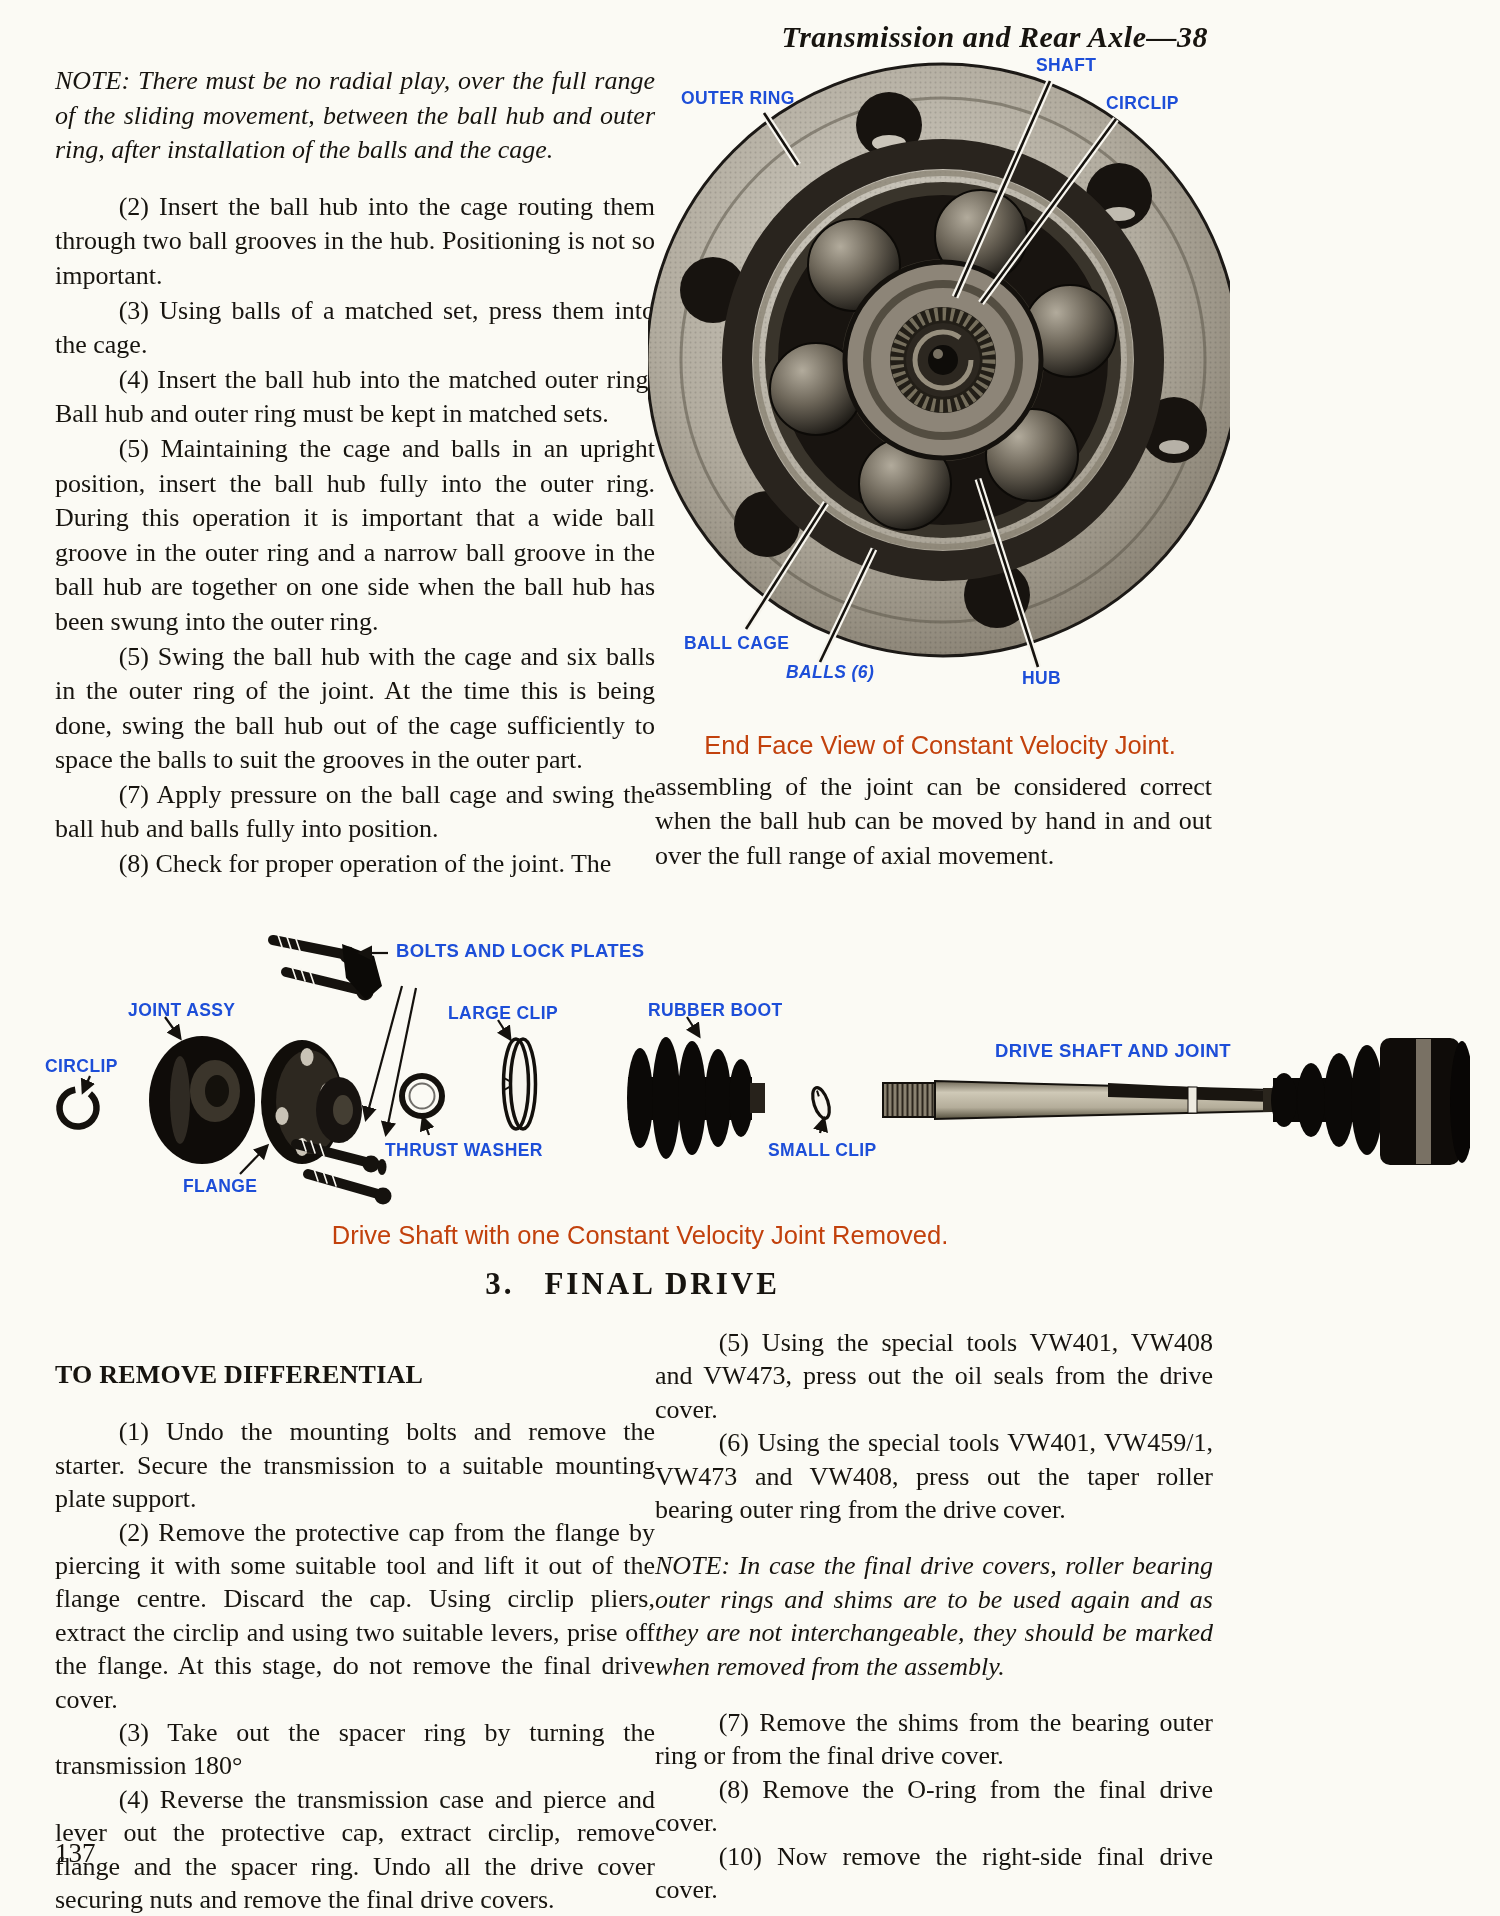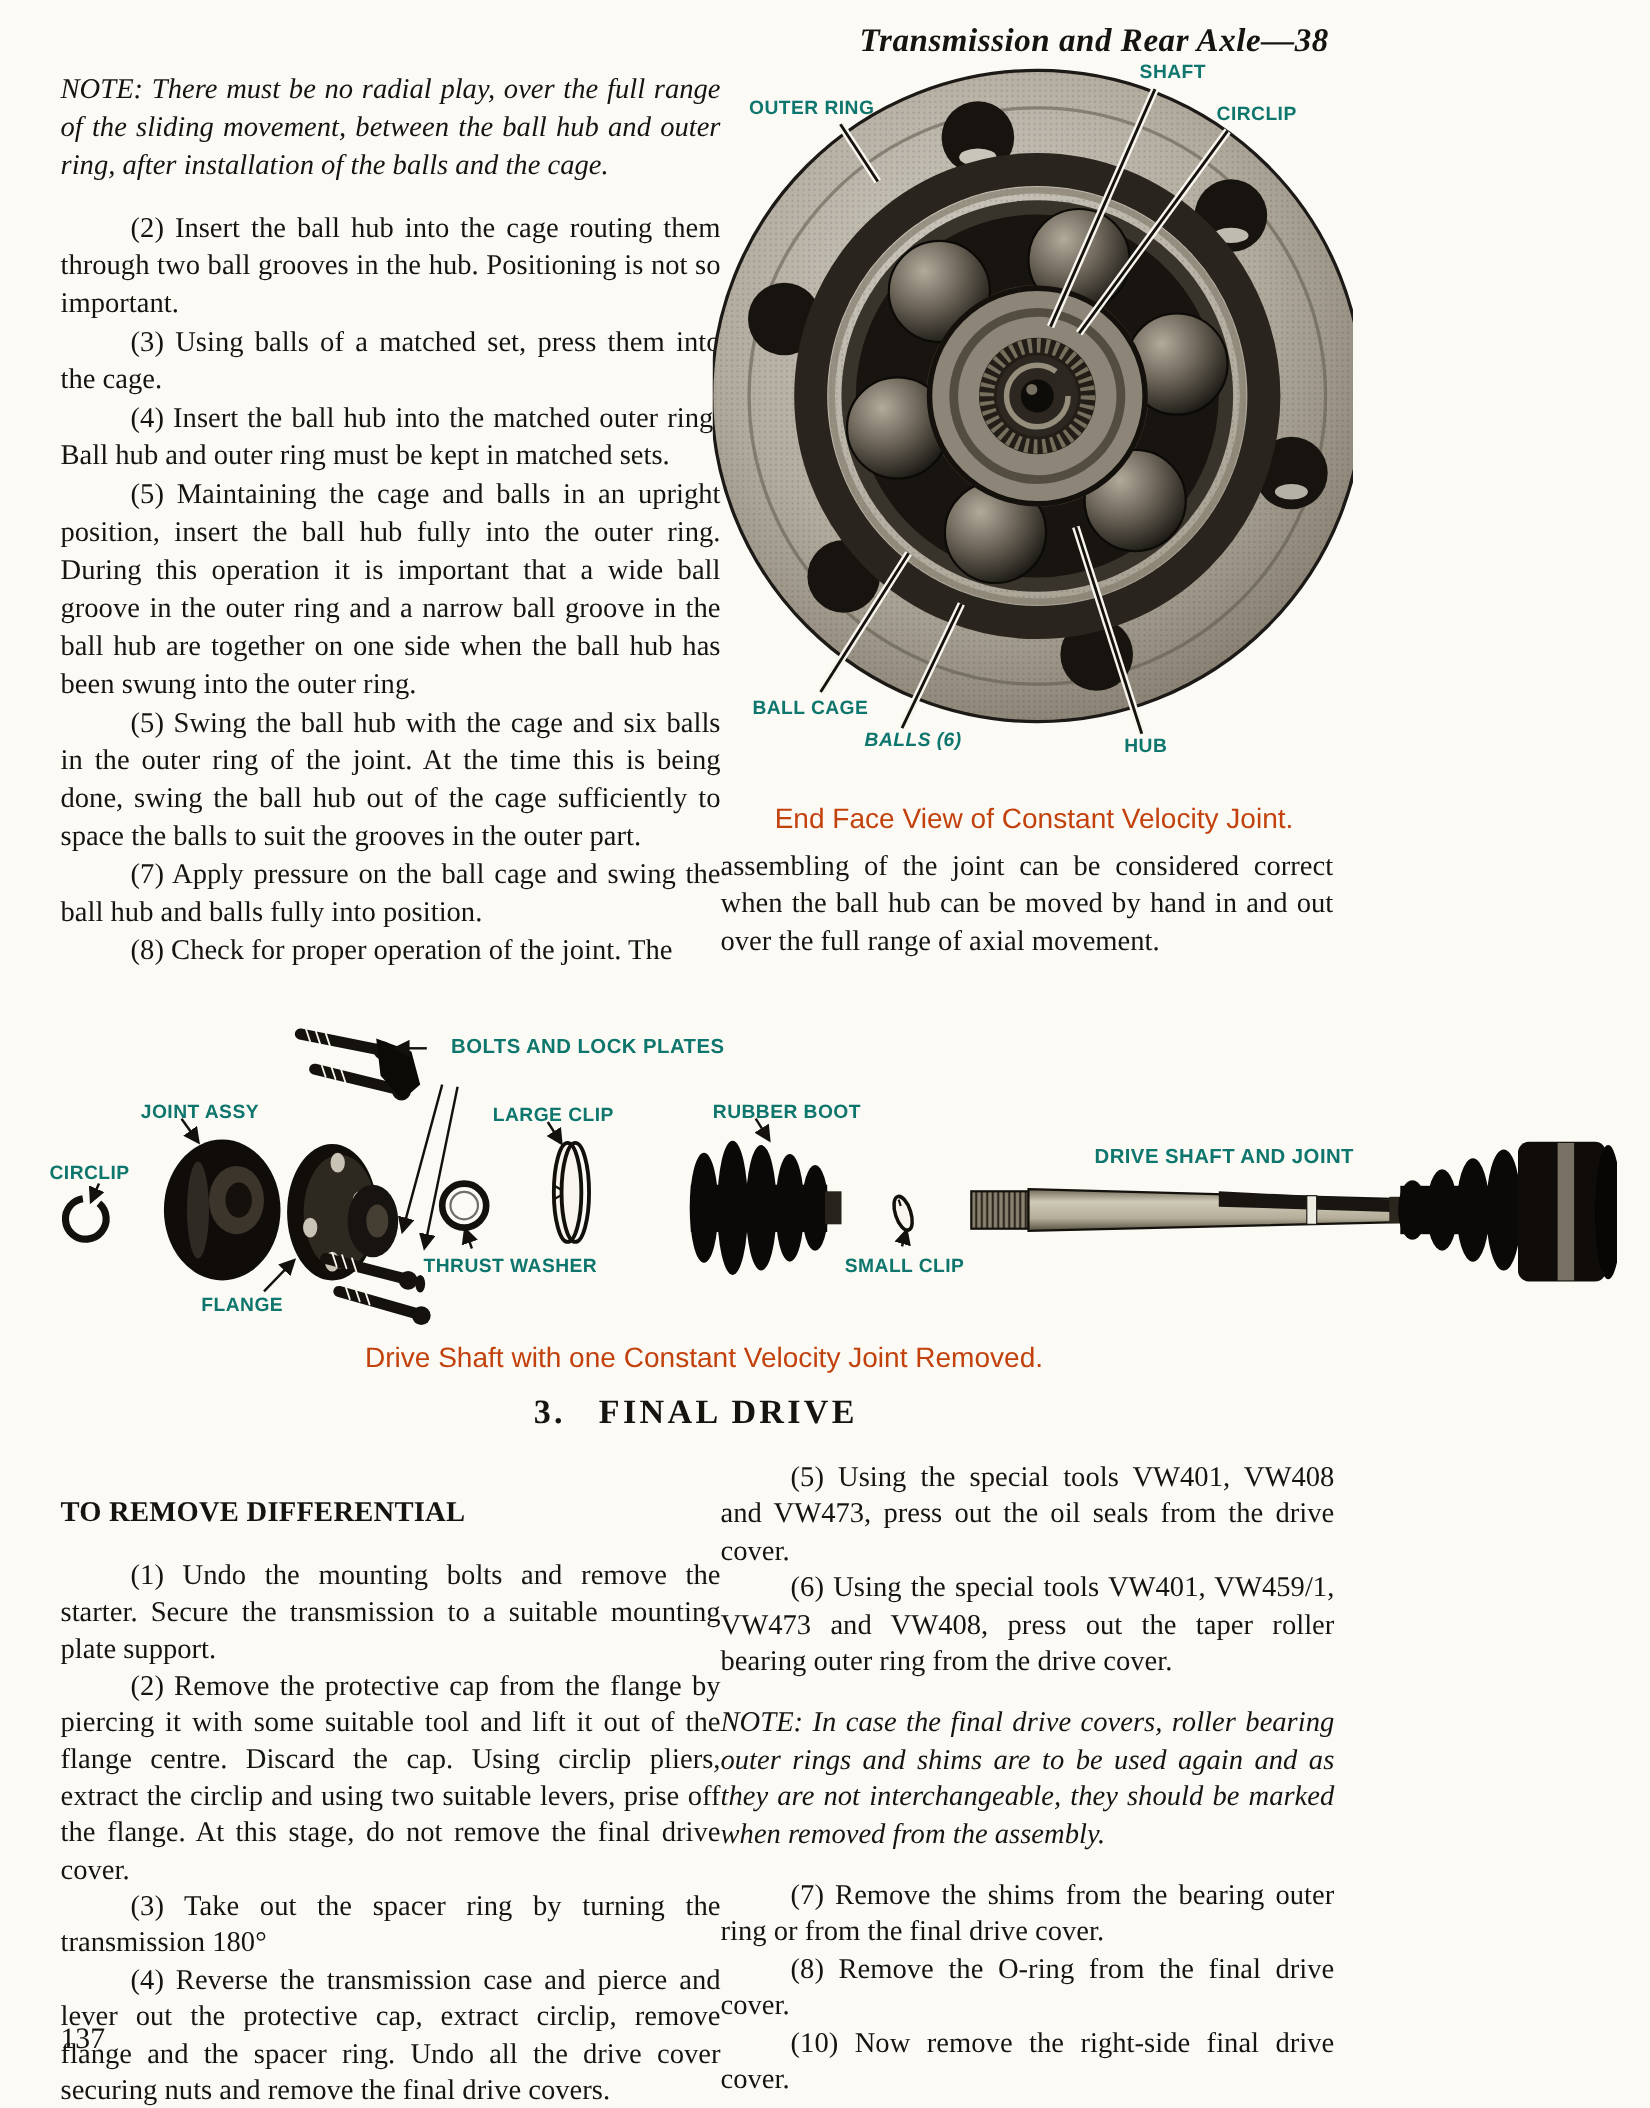--- a/index.html
+++ b/index.html
@@ -19,21 +19,21 @@
   .col-top-left{
     left:55px;top:64px;width:600px;
     font-size:26px;line-height:34.6px;text-align:justify;
   }
   .note-para{font-style:italic;margin:0 0 22px 0;}
   p.step{margin:0;text-indent:2.45em;}
   
   .cv-fig{left:648px;top:55px;width:582px;height:680px;}
   .fig-label{
     position:absolute;font-family:"Liberation Sans","DejaVu Sans",sans-serif;
-    font-weight:bold;font-size:17.5px;letter-spacing:.4px;white-space:nowrap;color:#0f766e;
+    font-weight:bold;font-size:17.5px;letter-spacing:.4px;white-space:nowrap;color:#1d4ed8;
   }
   .fig-label.big{font-size:18.5px;}
   .fig-caption{
     position:absolute;font-family:"Liberation Sans","DejaVu Sans",sans-serif;
     font-size:25.5px;color:#c2410c;text-align:center;
   }
   .cap1{left:650px;top:731px;width:580px;}
   .cont-para{
     left:655px;top:770px;width:557px;margin:0;
     font-size:26px;line-height:34.4px;text-align:justify;
@@ -291,21 +291,21 @@
       <path d="M60,156 L53,172" marker-end="url(#ah)"></path>
       <path d="M210,254 L237,226" marker-end="url(#ah)"></path>
       <path d="M468,100 L480,119" marker-end="url(#ah)"></path>
       <path d="M657,97 L669,116" marker-end="url(#ah)"></path>
       <path d="M399,215 L393,198" marker-end="url(#ah)"></path>
       <path d="M790,213 L794,199" marker-end="url(#ah)"></path>
       <path d="M372,66 L336,199" marker-end="url(#ah)"></path>
       <path d="M386,68 L356,214" marker-end="url(#ah)"></path>
     </g>
   </svg>
-  <div class="fig-label big" style="left:380px;top:20px;">BOLTS AND LOCK PLATES</div>
+  <div class="fig-label big" style="left:366px;top:20px;">BOLTS AND LOCK PLATES</div>
   <div class="fig-label" style="left:98px;top:80px;">JOINT ASSY</div>
   <div class="fig-label" style="left:15px;top:136px;">CIRCLIP</div>
   <div class="fig-label" style="left:153px;top:256px;">FLANGE</div>
   <div class="fig-label" style="left:355px;top:220px;">THRUST WASHER</div>
   <div class="fig-label" style="left:418px;top:83px;">LARGE CLIP</div>
   <div class="fig-label" style="left:618px;top:80px;">RUBBER BOOT</div>
   <div class="fig-label" style="left:738px;top:220px;">SMALL CLIP</div>
   <div class="fig-label big" style="left:965px;top:120px;">DRIVE SHAFT AND JOINT</div>
 </div>
 <div class="abs fig-caption cap2">Drive Shaft with one Constant Velocity Joint Removed.</div>

